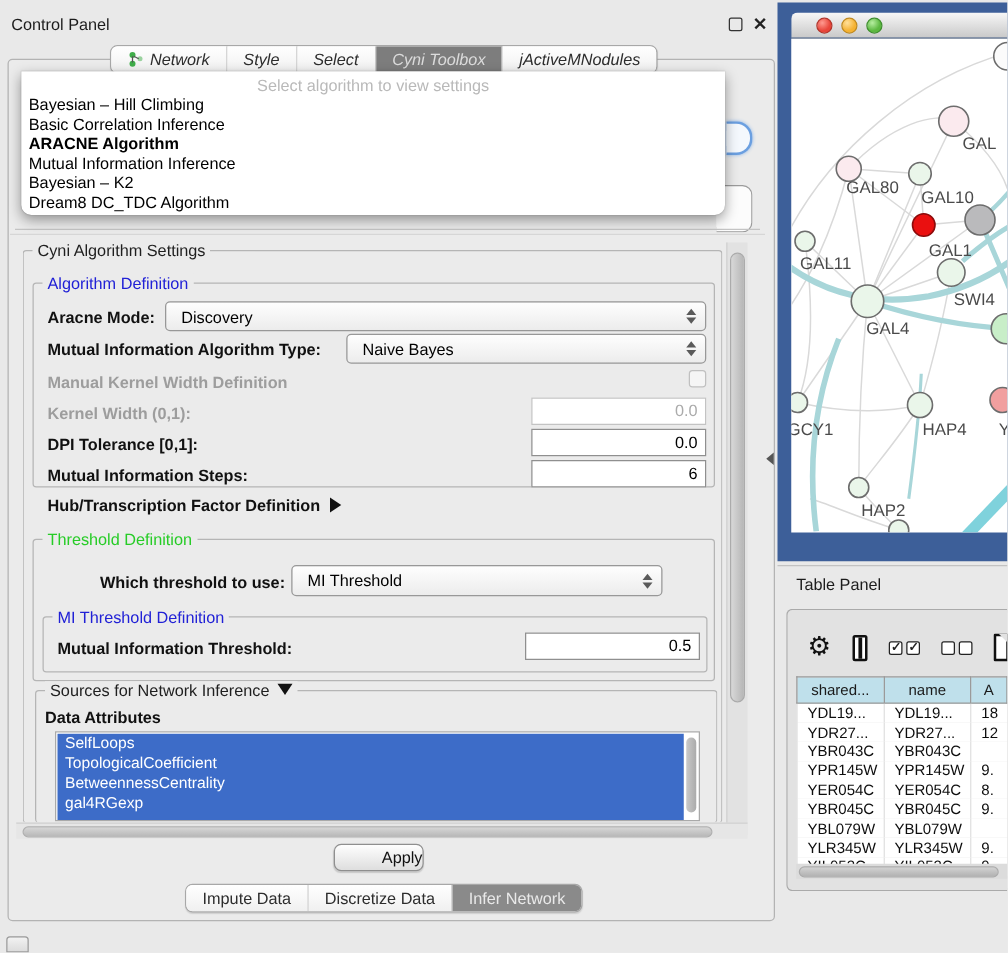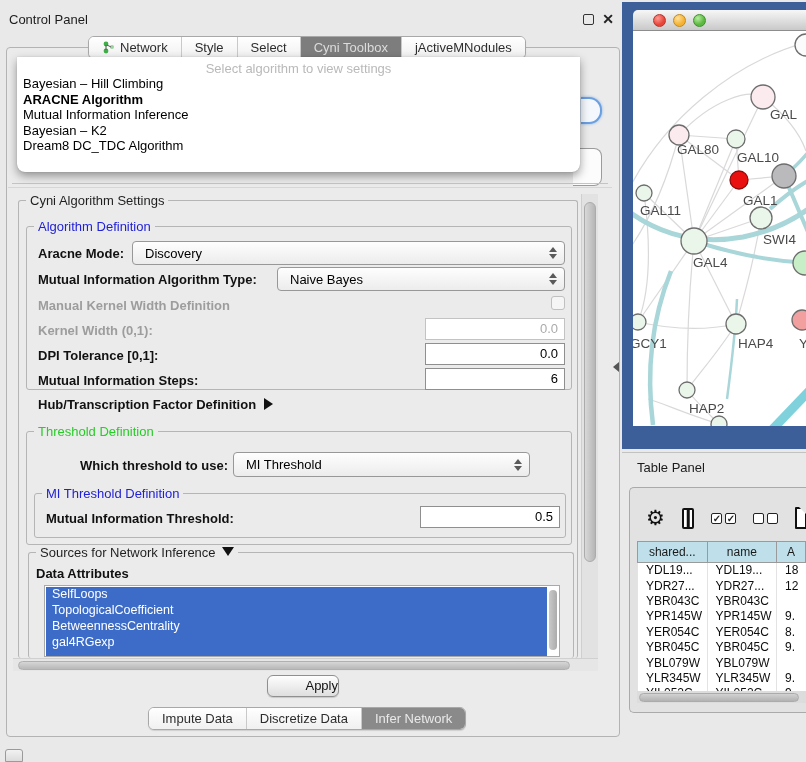--- a/index.html
+++ b/index.html
@@ -107,21 +107,21 @@
 <body>
 
 <div class="abs cp-titlebar" style="left:0;top:6px;">
   <span class="cp-title">Control Panel</span>
   <span class="float-btn"></span>
   <span class="close-btn">✕</span>
 </div>
 
 <div class="abs cp-body"></div>
 
-<div class="tabstrip" style="left:88px;top:36px;">
+<div class="tabstrip" style="left:88px;top:36px;font-style:italic;">
   <div class="tab">
     <span class="net-ico">
       <svg width="13" height="13" viewBox="0 0 13 13">
           <circle cx="4" cy="3" r="2.4" fill="#3fae4a"></circle>
           <circle cx="4" cy="10" r="2.4" fill="#3fae4a"></circle>
           <circle cx="10" cy="6" r="2" fill="#9ad29f"></circle>
           <path d="M4 4 L4 9 M5 4 L9 6" stroke="#555" stroke-width="1" fill="none"></path>
         </svg>
     </span>
     <span>Network</span>
@@ -141,20 +141,21 @@
 </div>
 
 <div class="abs frag-combo-focus" style="left:581px;top:97px;"></div>
 <div class="abs frag-combo2" style="left:573px;top:148px;"></div>
 <div class="abs frag-hline1"></div>
 <div class="abs frag-hline2"></div>
 
 <div class="abs popup">
   <div class="popup-header">Select algorithm to view settings</div>
   <div class="popup-item">Bayesian – Hill Climbing</div>
+  <div class="popup-item">Basic Correlation Inference</div>
   <div class="popup-item bold">ARACNE Algorithm</div>
   <div class="popup-item">Mutual Information Inference</div>
   <div class="popup-item">Bayesian – K2</div>
   <div class="popup-item">Dream8 DC_TDC Algorithm</div>
 </div>
 
 <div class="group" style="left:18px;top:200px;width:560px;height:458px;border-bottom:none;">
   <span class="group-title t-black">Cyni Algorithm Settings</span>
 </div>
 

